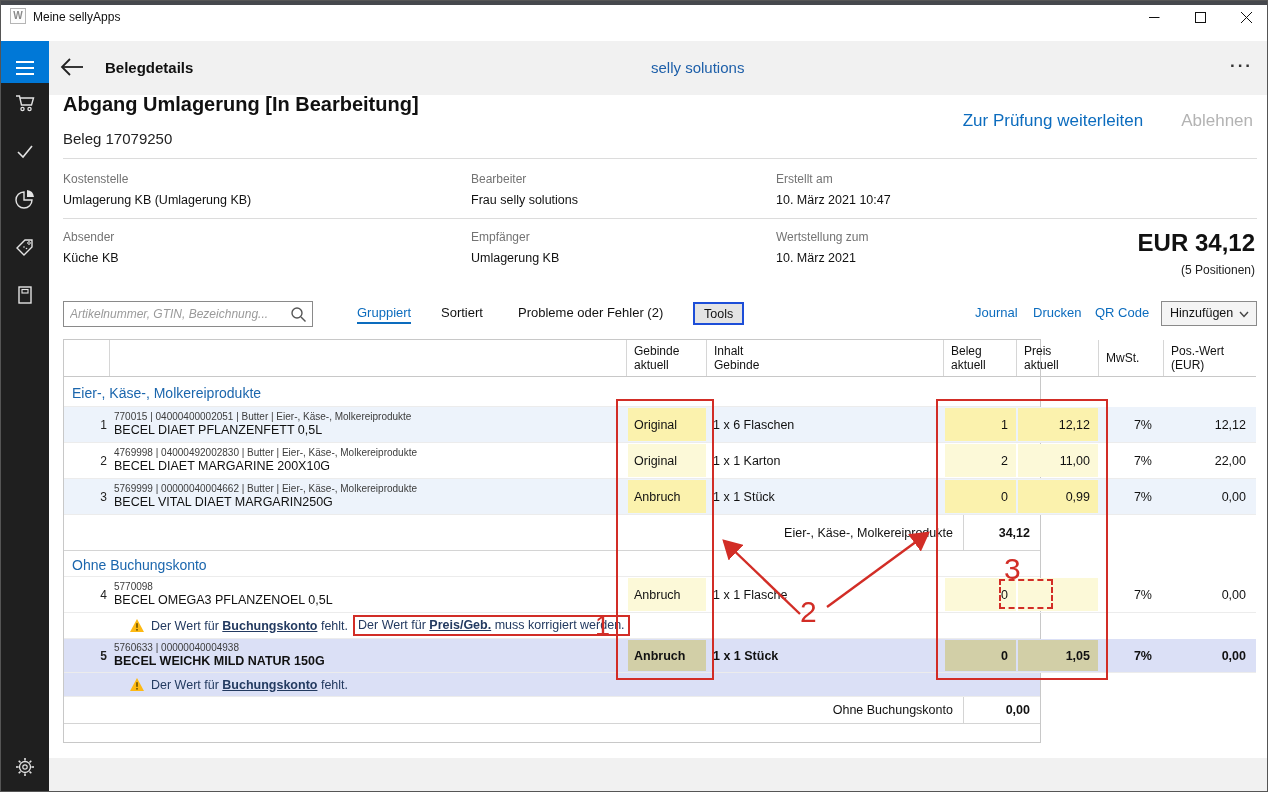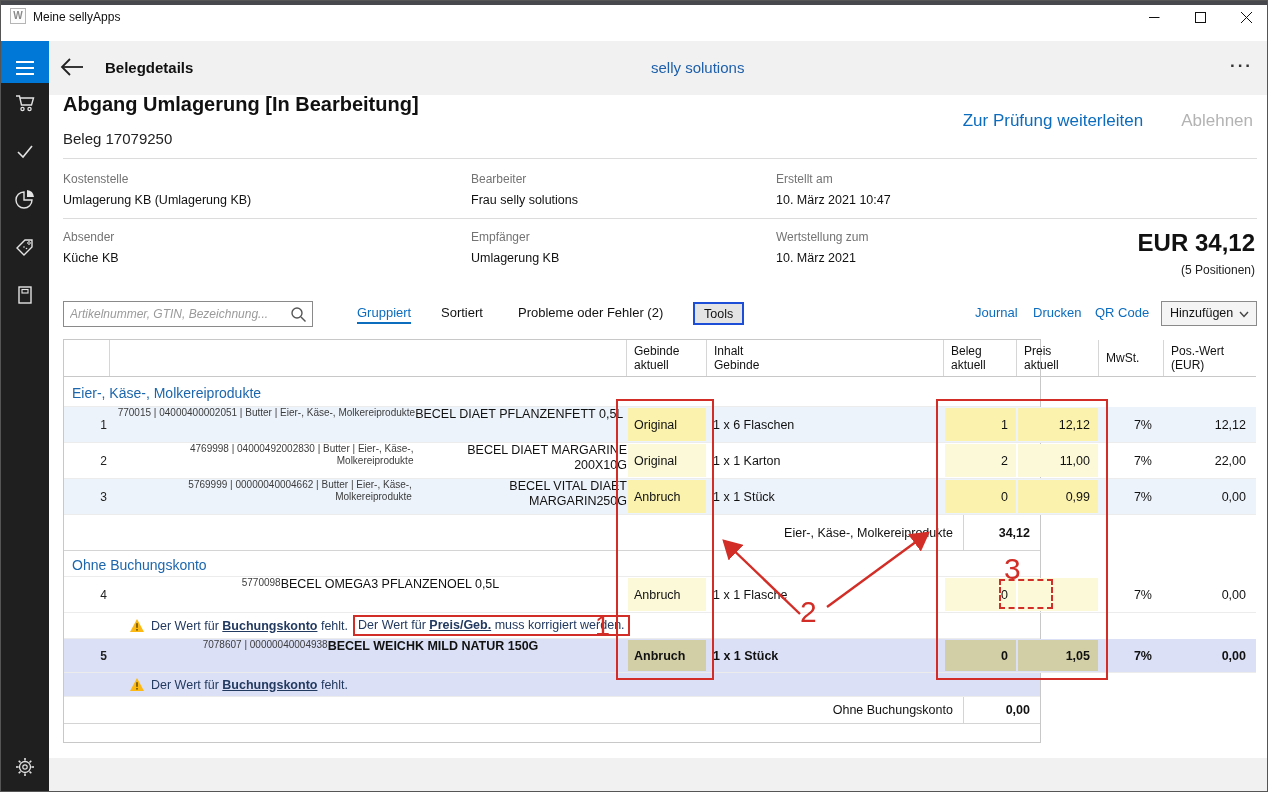--- a/index.html
+++ b/index.html
@@ -78,21 +78,21 @@
   #thead{height:37px;border-bottom:1px solid #c8c8c8;}
   #thead > div{border-right:1px solid #d6d6d6;font-size:12px;color:#111;line-height:14px;padding:4px 0 0 7px;}
   #thead > div:last-child{border-right:none;}
   #thead .mid{padding-top:11px;}
 
   .group-row{height:30px;display:flex;align-items:flex-end;padding:0 0 5px 8px;font-size:14px;color:var(--group-blue);border-bottom:1px solid #ececec;}
   .group-row2{height:26px;padding-bottom:3px;}
 
   .drow{height:36px;border-bottom:1px solid #ececec;cursor:pointer;}
   .drow .c-num{display:flex;align-items:center;justify-content:flex-end;padding-right:3px;font-size:12px;color:#222;}
-  .drow .c-art{display:flex;justify-content:center;padding-left:4px;text-align:right;}
+  .drow .c-art{display:flex;flex-direction:column;justify-content:center;padding-left:4px;}
   .meta{font-size:10px;color:#3c3c3c;line-height:12px;}
   .pname{font-size:12.5px;color:#111;line-height:15px;}
   .drow .c-inh{display:flex;align-items:center;padding-left:6px;font-size:12.5px;color:#111;}
   .drow .c-mws{display:flex;align-items:center;justify-content:flex-end;padding-right:12px;font-size:12.5px;color:#111;}
   .drow .c-wer{display:flex;align-items:center;justify-content:flex-end;padding-right:10px;font-size:12.5px;color:#111;}
   .ycell{margin:1px;flex:1;display:flex;align-items:center;font-size:12.5px;color:#111;}
   .geb-cell{padding-left:6px;}
   .num-cell{justify-content:flex-end;padding-right:8px;}
   .y1{background:var(--y1);} .y2{background:var(--y2);} .olv{background:var(--olive);}
   .stripe{background:var(--stripe);}
@@ -393,21 +393,21 @@
             <rect x="6.2" y="10" width="1.6" height="1.6" fill="#6b5200"></rect>
           </svg>
       </span>
       <span><span>Der Wert für </span><b>Buchungskonto</b><span> fehlt.</span></span>
       <span class="redbox"><span>Der Wert für </span><b>Preis/Geb.</b><span> muss korrigiert werden.</span></span>
     </div>
 
     <div class="trow drow selrow" style="height:34px">
       <div class="c-num">5</div>
       <div class="c-art">
-          <div class="meta">7078607 | 00000040004938</div>
+          <div class="meta">5760633 | 00000040004938</div>
           <div class="pname">BECEL WEICHK MILD NATUR 150G</div>
         </div>
       <div class="c-geb" style="display:flex">
           <div class="ycell geb-cell olv">Anbruch</div>
         </div>
       <div class="c-inh">1 x 1 Stück</div>
       <div class="c-men" style="display:flex">
           <div class="ycell num-cell olv">0</div>
         </div>
       <div class="c-pre" style="display:flex">

